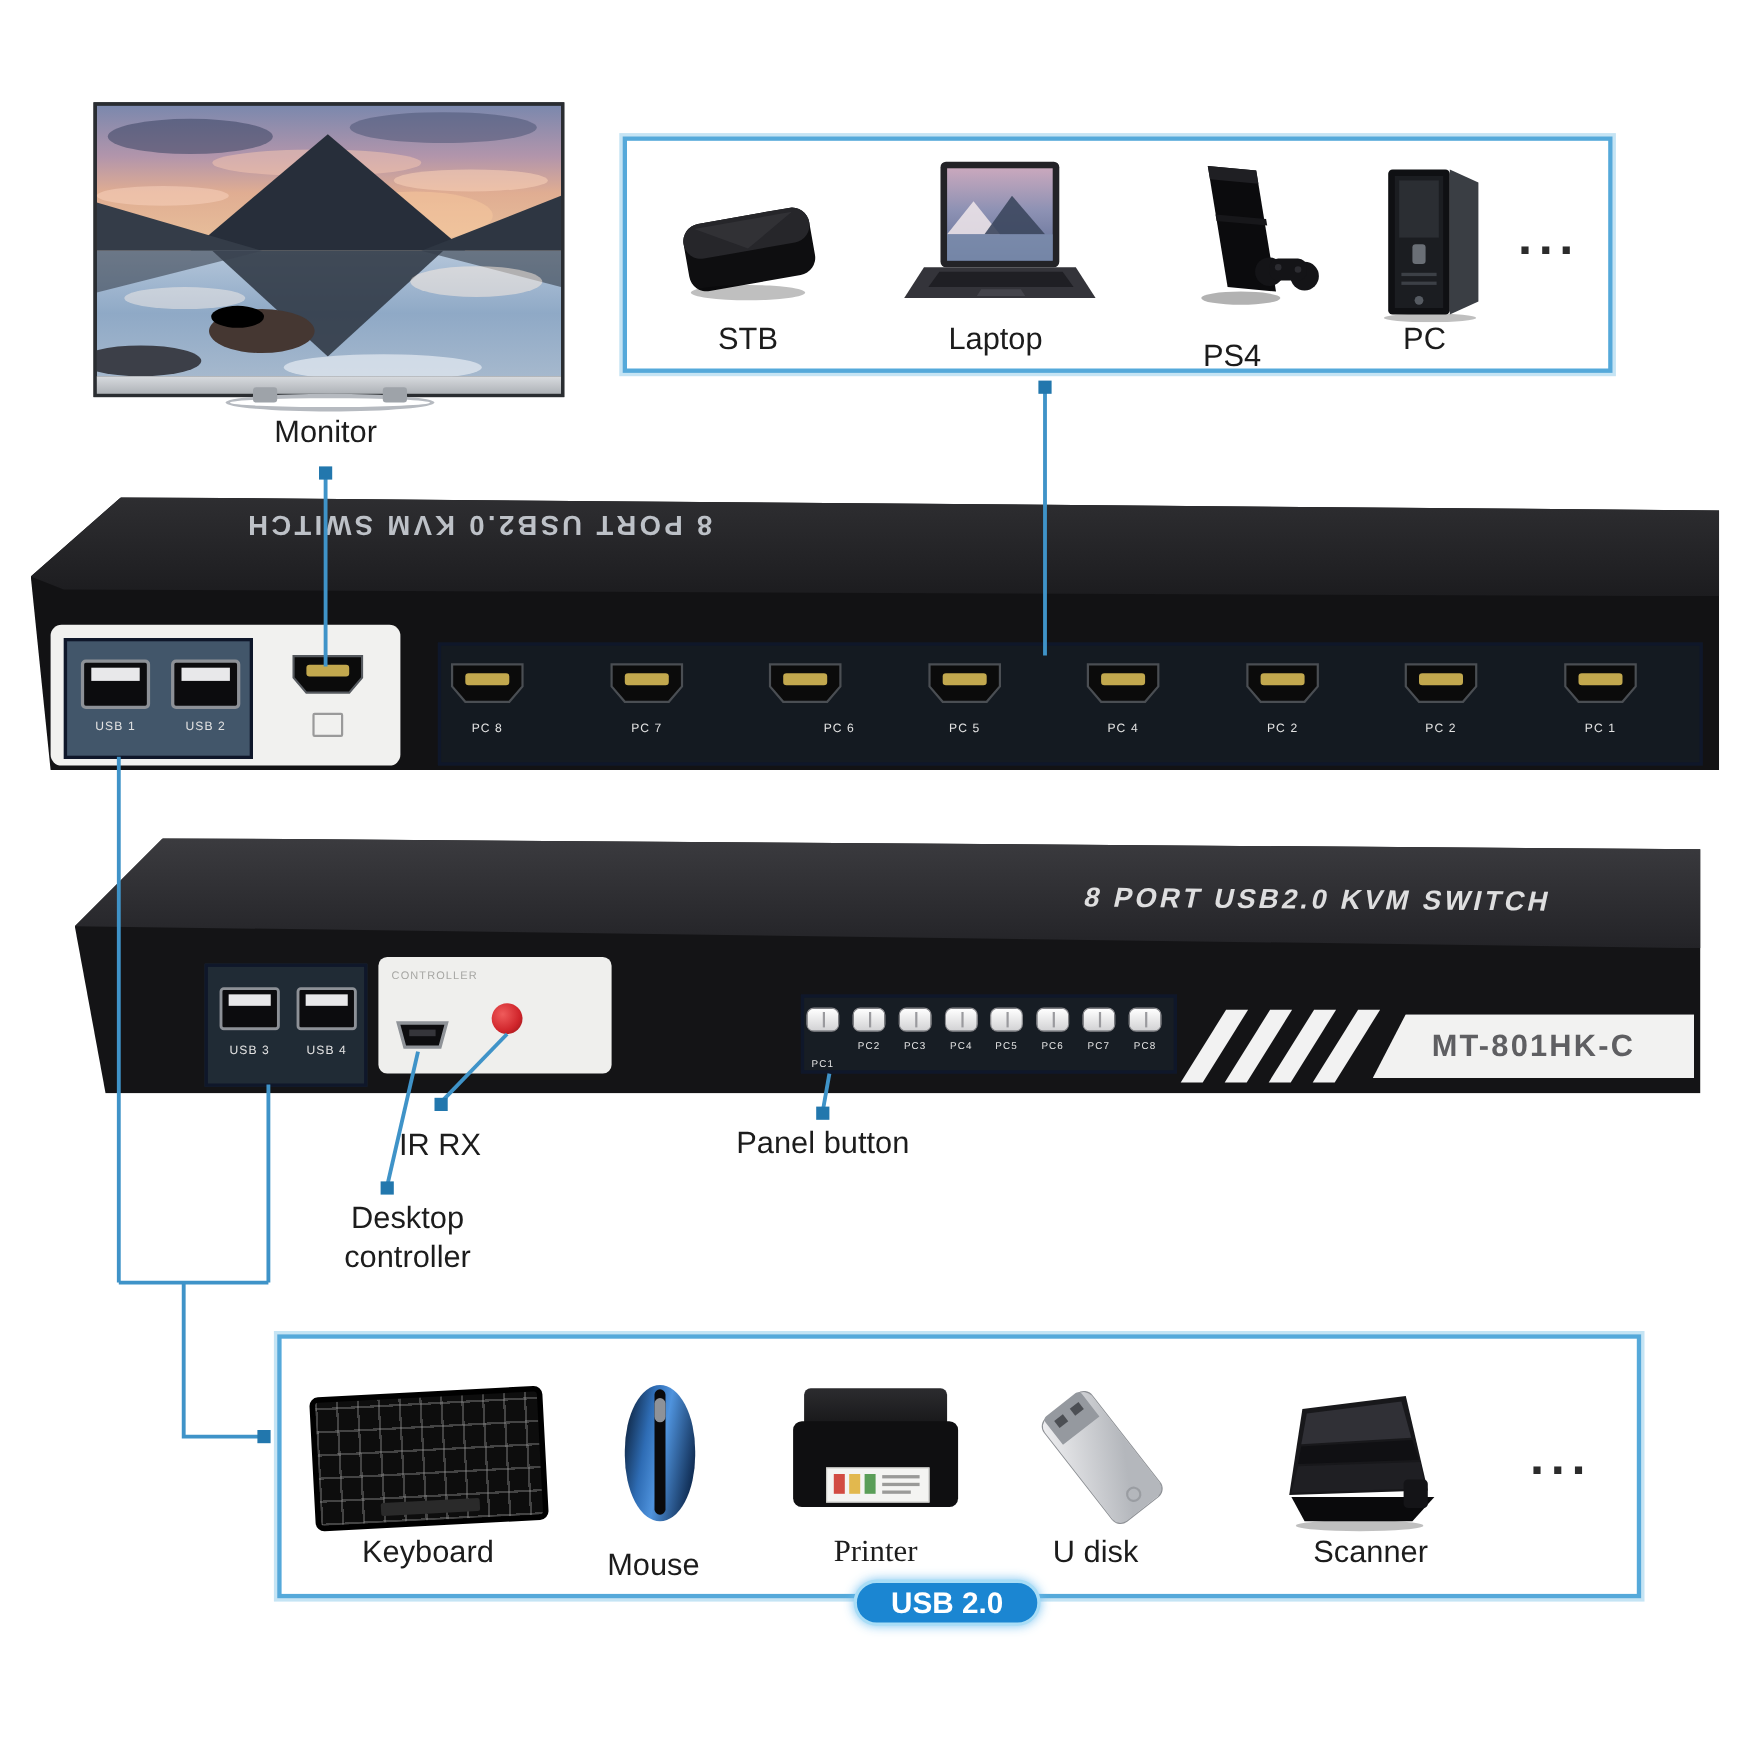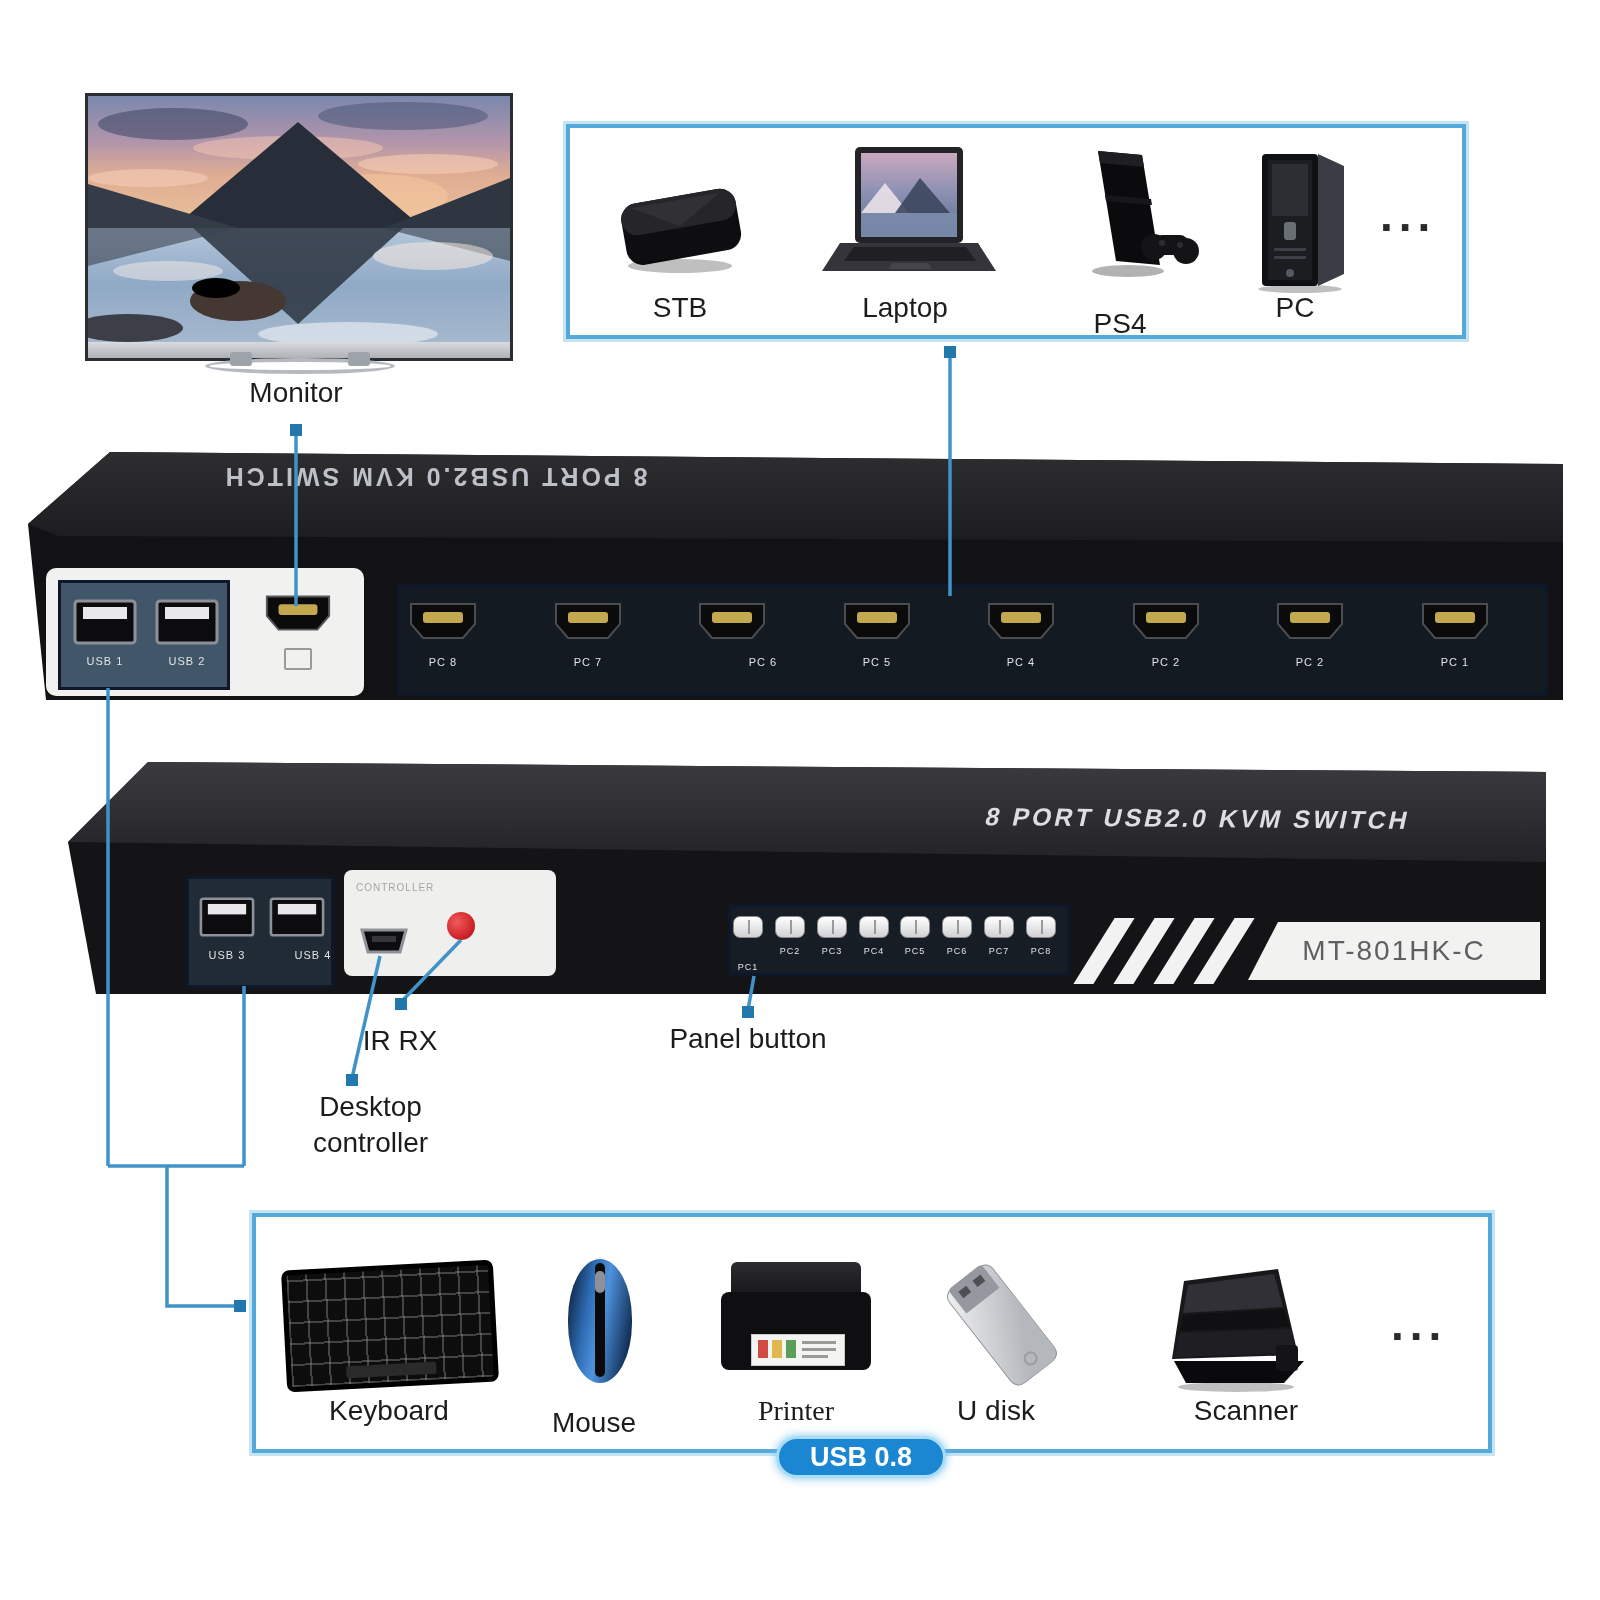--- a/index.html
+++ b/index.html
@@ -212,21 +212,21 @@
     <div class="abs portbox" style="left:118px;top:114px;width:148px;height:112px;background:#202b35;">
       <svg class="abs" style="left:10px;top:18px;" width="56" height="40" viewBox="0 0 64 46">
         <rect x="2" y="2" width="60" height="42" rx="3" fill="#0c0c0e" stroke="#8d9197" stroke-width="3"></rect>
         <rect x="10" y="8" width="44" height="12" fill="#e8e8ea"></rect>
       </svg>
       <svg class="abs" style="left:80px;top:18px;" width="56" height="40" viewBox="0 0 64 46">
         <rect x="2" y="2" width="60" height="42" rx="3" fill="#0c0c0e" stroke="#8d9197" stroke-width="3"></rect>
         <rect x="10" y="8" width="44" height="12" fill="#e8e8ea"></rect>
       </svg>
       <div class="abs tinylabel" style="left:10px;top:70px;width:56px;">USB 3</div>
-      <div class="abs tinylabel" style="left:96px;top:70px;width:56px;">USB 4</div>
+      <div class="abs tinylabel" style="left:80px;top:70px;width:56px;">USB 4</div>
     </div>
 
     <div class="abs" style="left:276px;top:108px;width:212px;height:106px;background:#efefed;border-radius:8px;">
       <div class="abs" style="left:12px;top:12px;font-size:10px;letter-spacing:1px;color:#a6a6a3;">CONTROLLER</div>
       <svg class="abs" style="left:14px;top:56px;" width="52" height="30" viewBox="0 0 52 30">
         <path d="M4,4 H48 L42,26 H10 Z" fill="#0d0d0f" stroke="#8f9398" stroke-width="3"></path>
         <rect x="14" y="10" width="24" height="6" fill="#35353a"></rect>
       </svg>
       <div class="abs" style="left:103px;top:42px;width:28px;height:28px;border-radius:50%;
                   background:radial-gradient(circle at 10px 10px,#ef5b5b,#d0252b 60%,#8e1418);"></div>
@@ -251,21 +251,21 @@
     <div class="abs tinylabel" style="left:953px;top:184px;width:40px;font-size:9px;">PC8</div>
 
     <div class="abs" style="left:1008px;top:156px;width:180px;height:66px;">
       <div class="stripe" style="left:18px;"></div>
       <div class="stripe" style="left:58px;"></div>
       <div class="stripe" style="left:98px;"></div>
       <div class="stripe" style="left:138px;"></div>
     </div>
     <div class="abs" style="left:1180px;top:160px;width:292px;height:58px;background:#f2f2f1;
                 clip-path:polygon(30px 0, 100% 0, 100% 100%, 0 100%);">
-      <div style="width:100%;text-align:center;line-height:58px;font-size:28px;font-weight:normal;
+      <div style="width:100%;text-align:center;line-height:58px;font-size:28px;font-weight:bold;
                   color:#5f5f62;letter-spacing:2px;">MT-801HK-C</div>
     </div>
   </div>
 
   <svg class="abs" style="left:0;top:0;z-index:5;" width="1600" height="1600" viewBox="0 0 1600 1600">
     <g stroke="#3f93c8" stroke-width="3.5" fill="none">
       <path d="M296,430 V606"></path>
       <path d="M950,352 V596"></path>
       <path d="M108,688 V1166"></path>
       <path d="M244,986 V1166"></path>
@@ -342,15 +342,15 @@
       <rect x="120" y="96" width="22" height="26" rx="4" fill="#141417"></rect>
       <ellipse cx="80" cy="138" rx="58" ry="5" fill="rgba(0,0,0,0.25)"></ellipse>
     </svg>
     <div class="abs label" style="left:900px;top:179px;width:180px;">Scanner</div>
 
     <div class="abs dots" style="left:1135px;top:80px;">...</div>
   </div>
 
   <div class="abs" style="left:776px;top:1436px;width:170px;height:42px;z-index:7;background:#1b86d2;border:3px solid #a9ddf6;
               border-radius:24px;box-sizing:border-box;color:#ffffff;font-weight:bold;font-size:27px;
-              text-align:center;line-height:36px;box-shadow:0 0 10px rgba(110,190,240,0.9);">USB 0.8</div>
+              text-align:center;line-height:36px;box-shadow:0 0 10px rgba(110,190,240,0.9);">USB 2.0</div>
 
 </div>
 
 </body></html>

